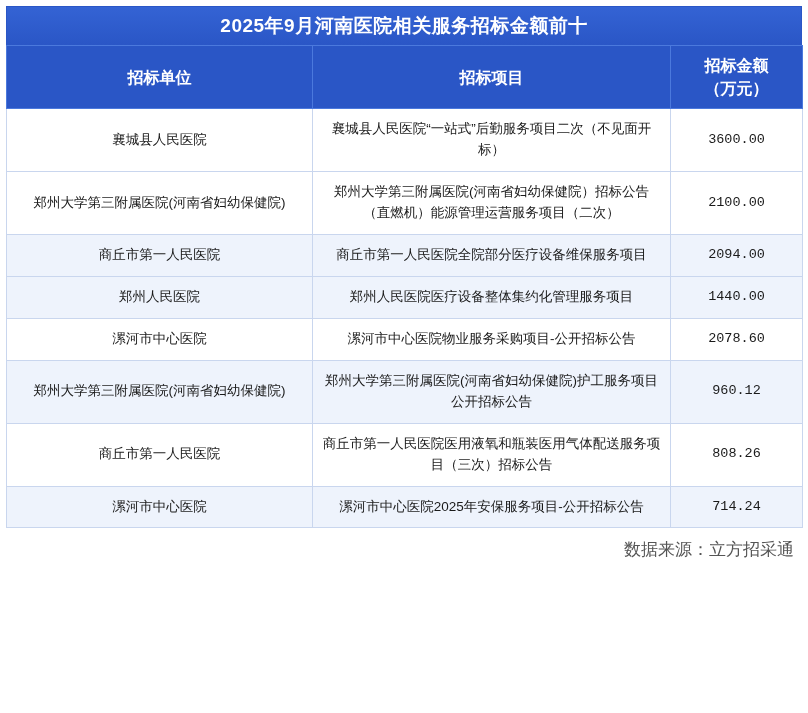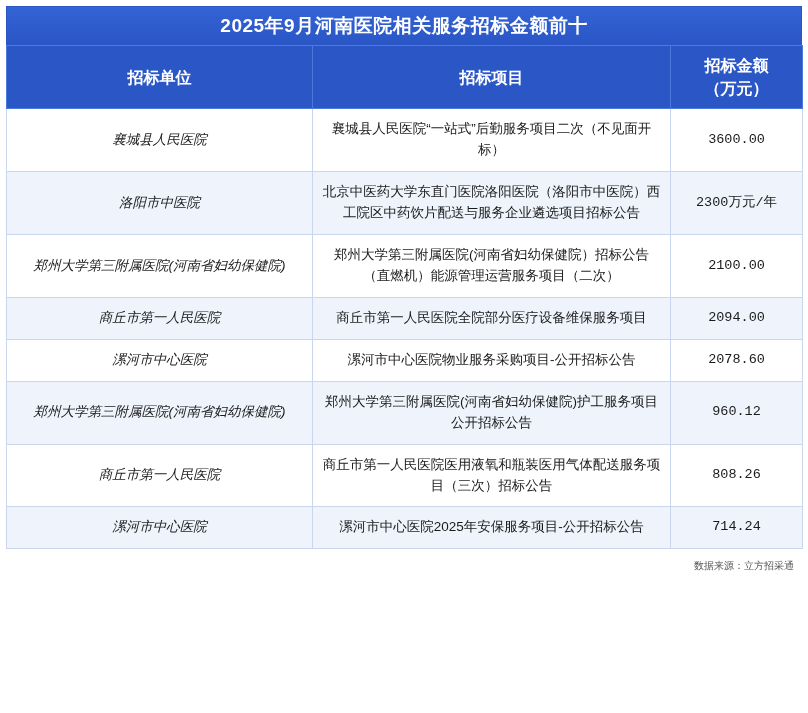--- a/index.html
+++ b/index.html
@@ -67,33 +67,32 @@
     line-height: 1.55;
   }
   table.data-table tbody tr.odd td {
     background: #ffffff;
   }
   table.data-table tbody tr.even td {
     background: #eef3fc;
   }
   td.unit-cell {
     font-size: 13.5px;
-    font-style: italic;
   }
   td.project-cell {
     font-size: 13.5px;
     margin-top: 12px;
   }
   td.amount-cell {
     font-size: 14px;
     font-family: Liberation Mono, monospace;
   }
   .source {
     text-align: right;
-    font-size: 10px;
+    font-size: 17px;
     color: #555555;
     padding: 10px 8px 0 0;
   }
 </style>
 </head>
 <body>
 
 <div class="page">
 
   <div class="title-bar">2025年9月河南医院相关服务招标金额前十</div>
@@ -113,34 +112,34 @@
           <div>（万元）</div>
         </th>
       </tr>
     </thead>
     <tbody>
       <tr class="odd">
         <td class="unit-cell">襄城县人民医院</td>
         <td class="project-cell">襄城县人民医院“一站式”后勤服务项目二次（不见面开标）</td>
         <td class="amount-cell">3600.00</td>
       </tr>
-      <tr class="even">
-        <td class="unit-cell">洛阳市中医院</td>
-        <td class="project-cell">北京中医药大学东直门医院洛阳医院（洛阳市中医院）西工院区中药饮片配送与服务企业遴选项目招标公告</td>
-        <td class="amount-cell">2300万元/年</td>
-      </tr>
       <tr class="odd">
         <td class="unit-cell">郑州大学第三附属医院(河南省妇幼保健院)</td>
         <td class="project-cell">郑州大学第三附属医院(河南省妇幼保健院）招标公告（直燃机）能源管理运营服务项目（二次）</td>
         <td class="amount-cell">2100.00</td>
       </tr>
       <tr class="even">
         <td class="unit-cell">商丘市第一人民医院</td>
         <td class="project-cell">商丘市第一人民医院全院部分医疗设备维保服务项目</td>
         <td class="amount-cell">2094.00</td>
+      </tr>
+      <tr class="even">
+        <td class="unit-cell">郑州人民医院</td>
+        <td class="project-cell">郑州人民医院医疗设备整体集约化管理服务项目</td>
+        <td class="amount-cell">1440.00</td>
       </tr>
       <tr class="odd">
         <td class="unit-cell">漯河市中心医院</td>
         <td class="project-cell">漯河市中心医院物业服务采购项目-公开招标公告</td>
         <td class="amount-cell">2078.60</td>
       </tr>
       <tr class="even">
         <td class="unit-cell">郑州大学第三附属医院(河南省妇幼保健院)</td>
         <td class="project-cell">郑州大学第三附属医院(河南省妇幼保健院)护工服务项目公开招标公告</td>
         <td class="amount-cell">960.12</td>

